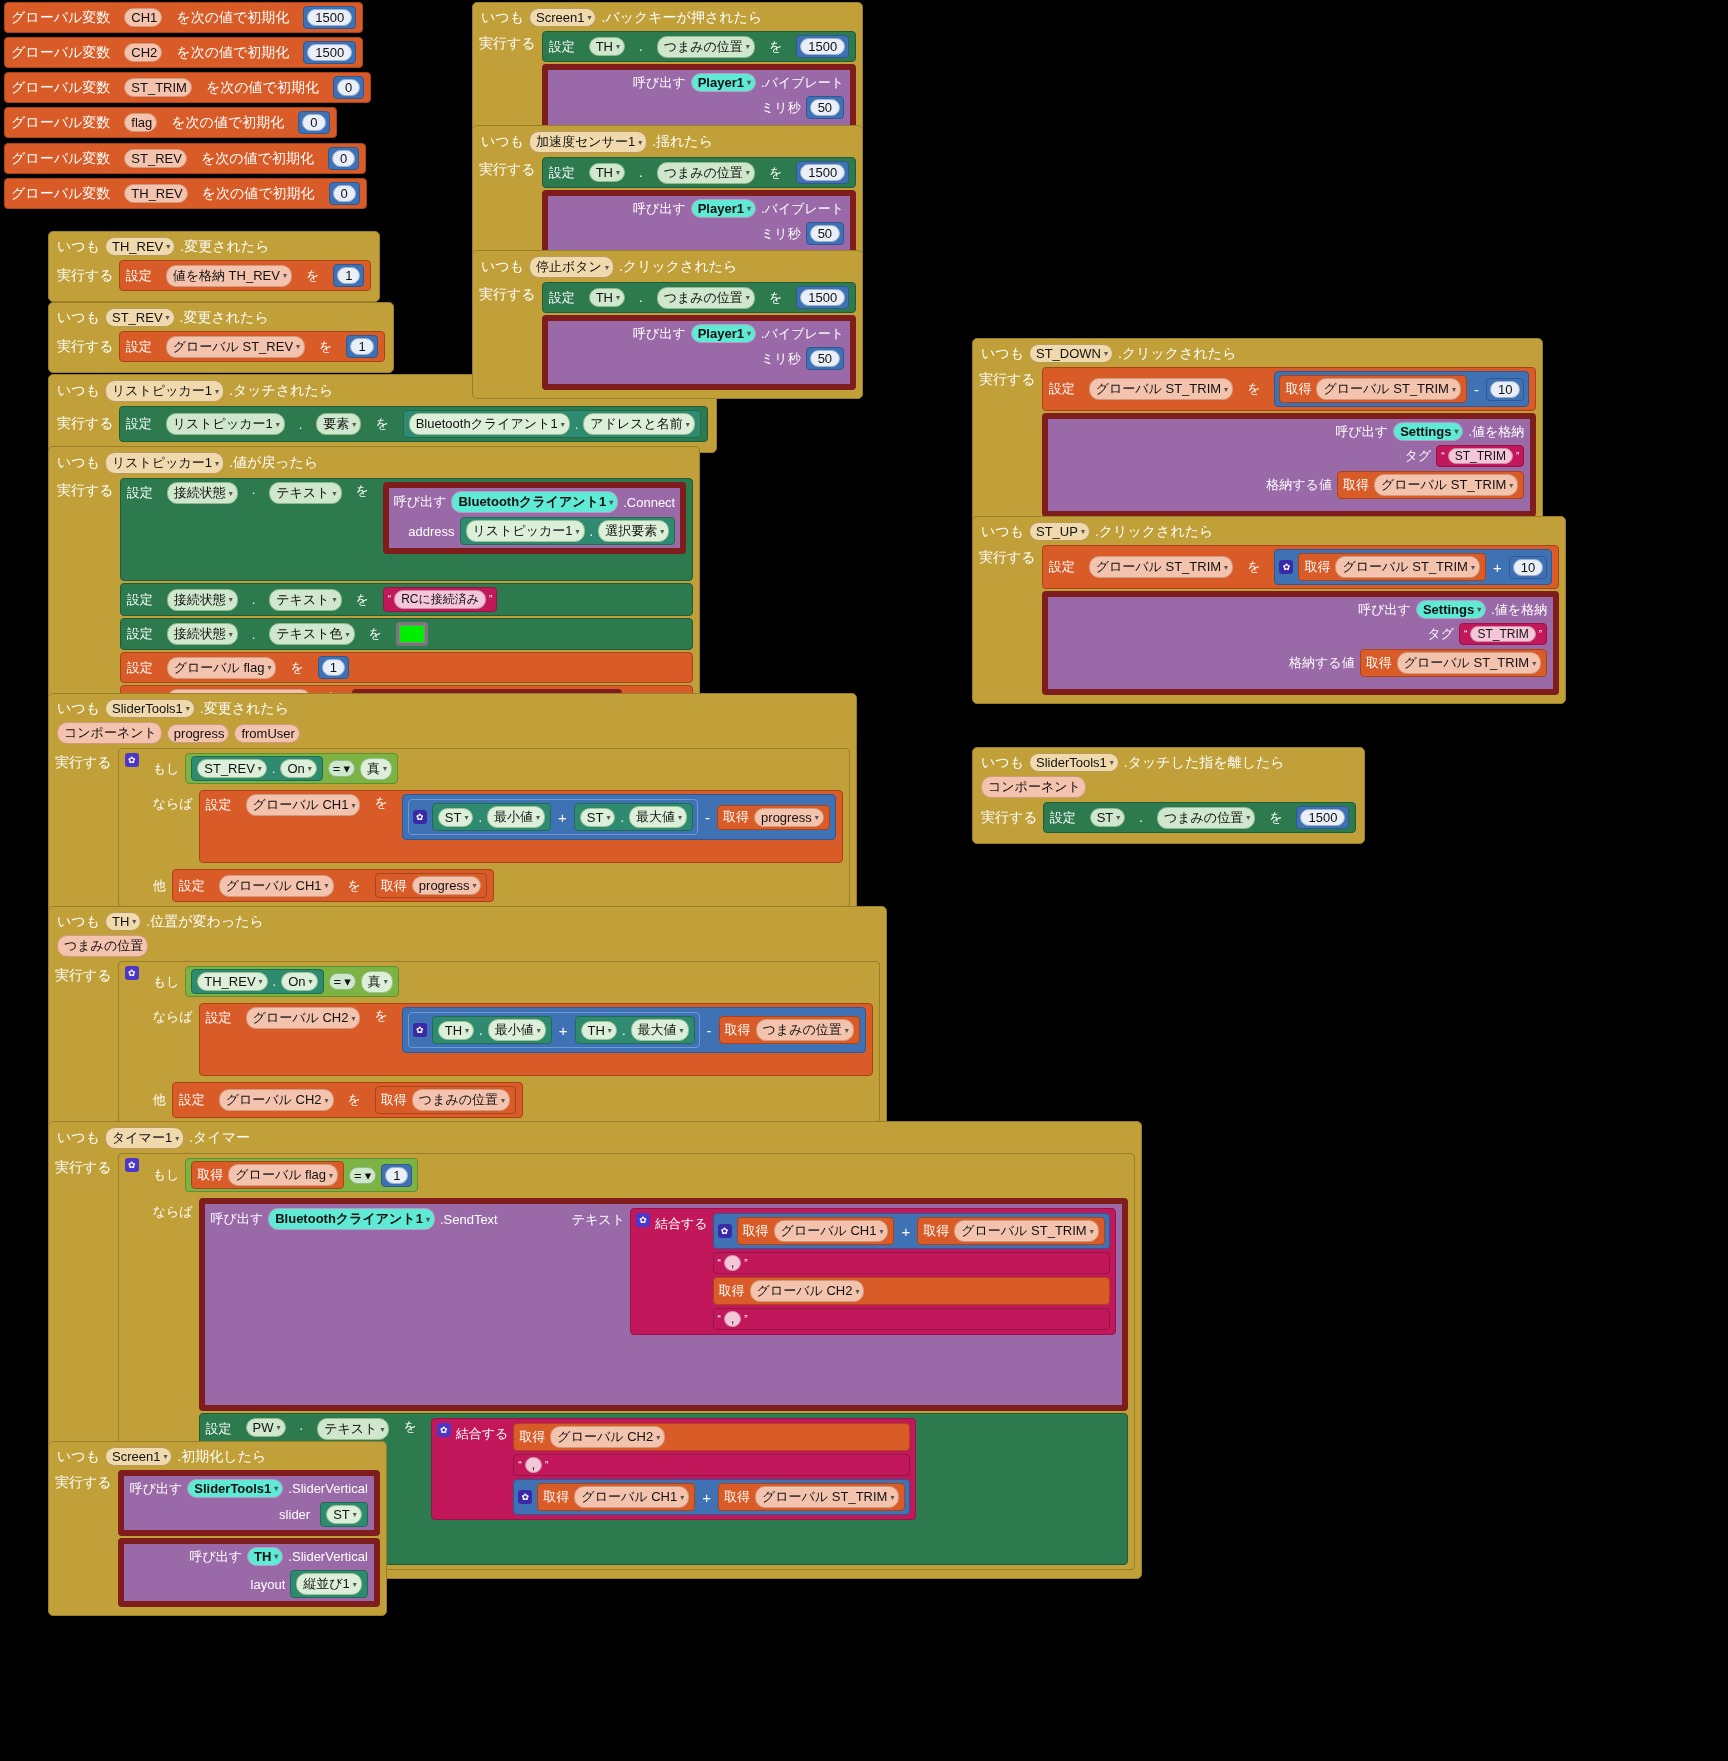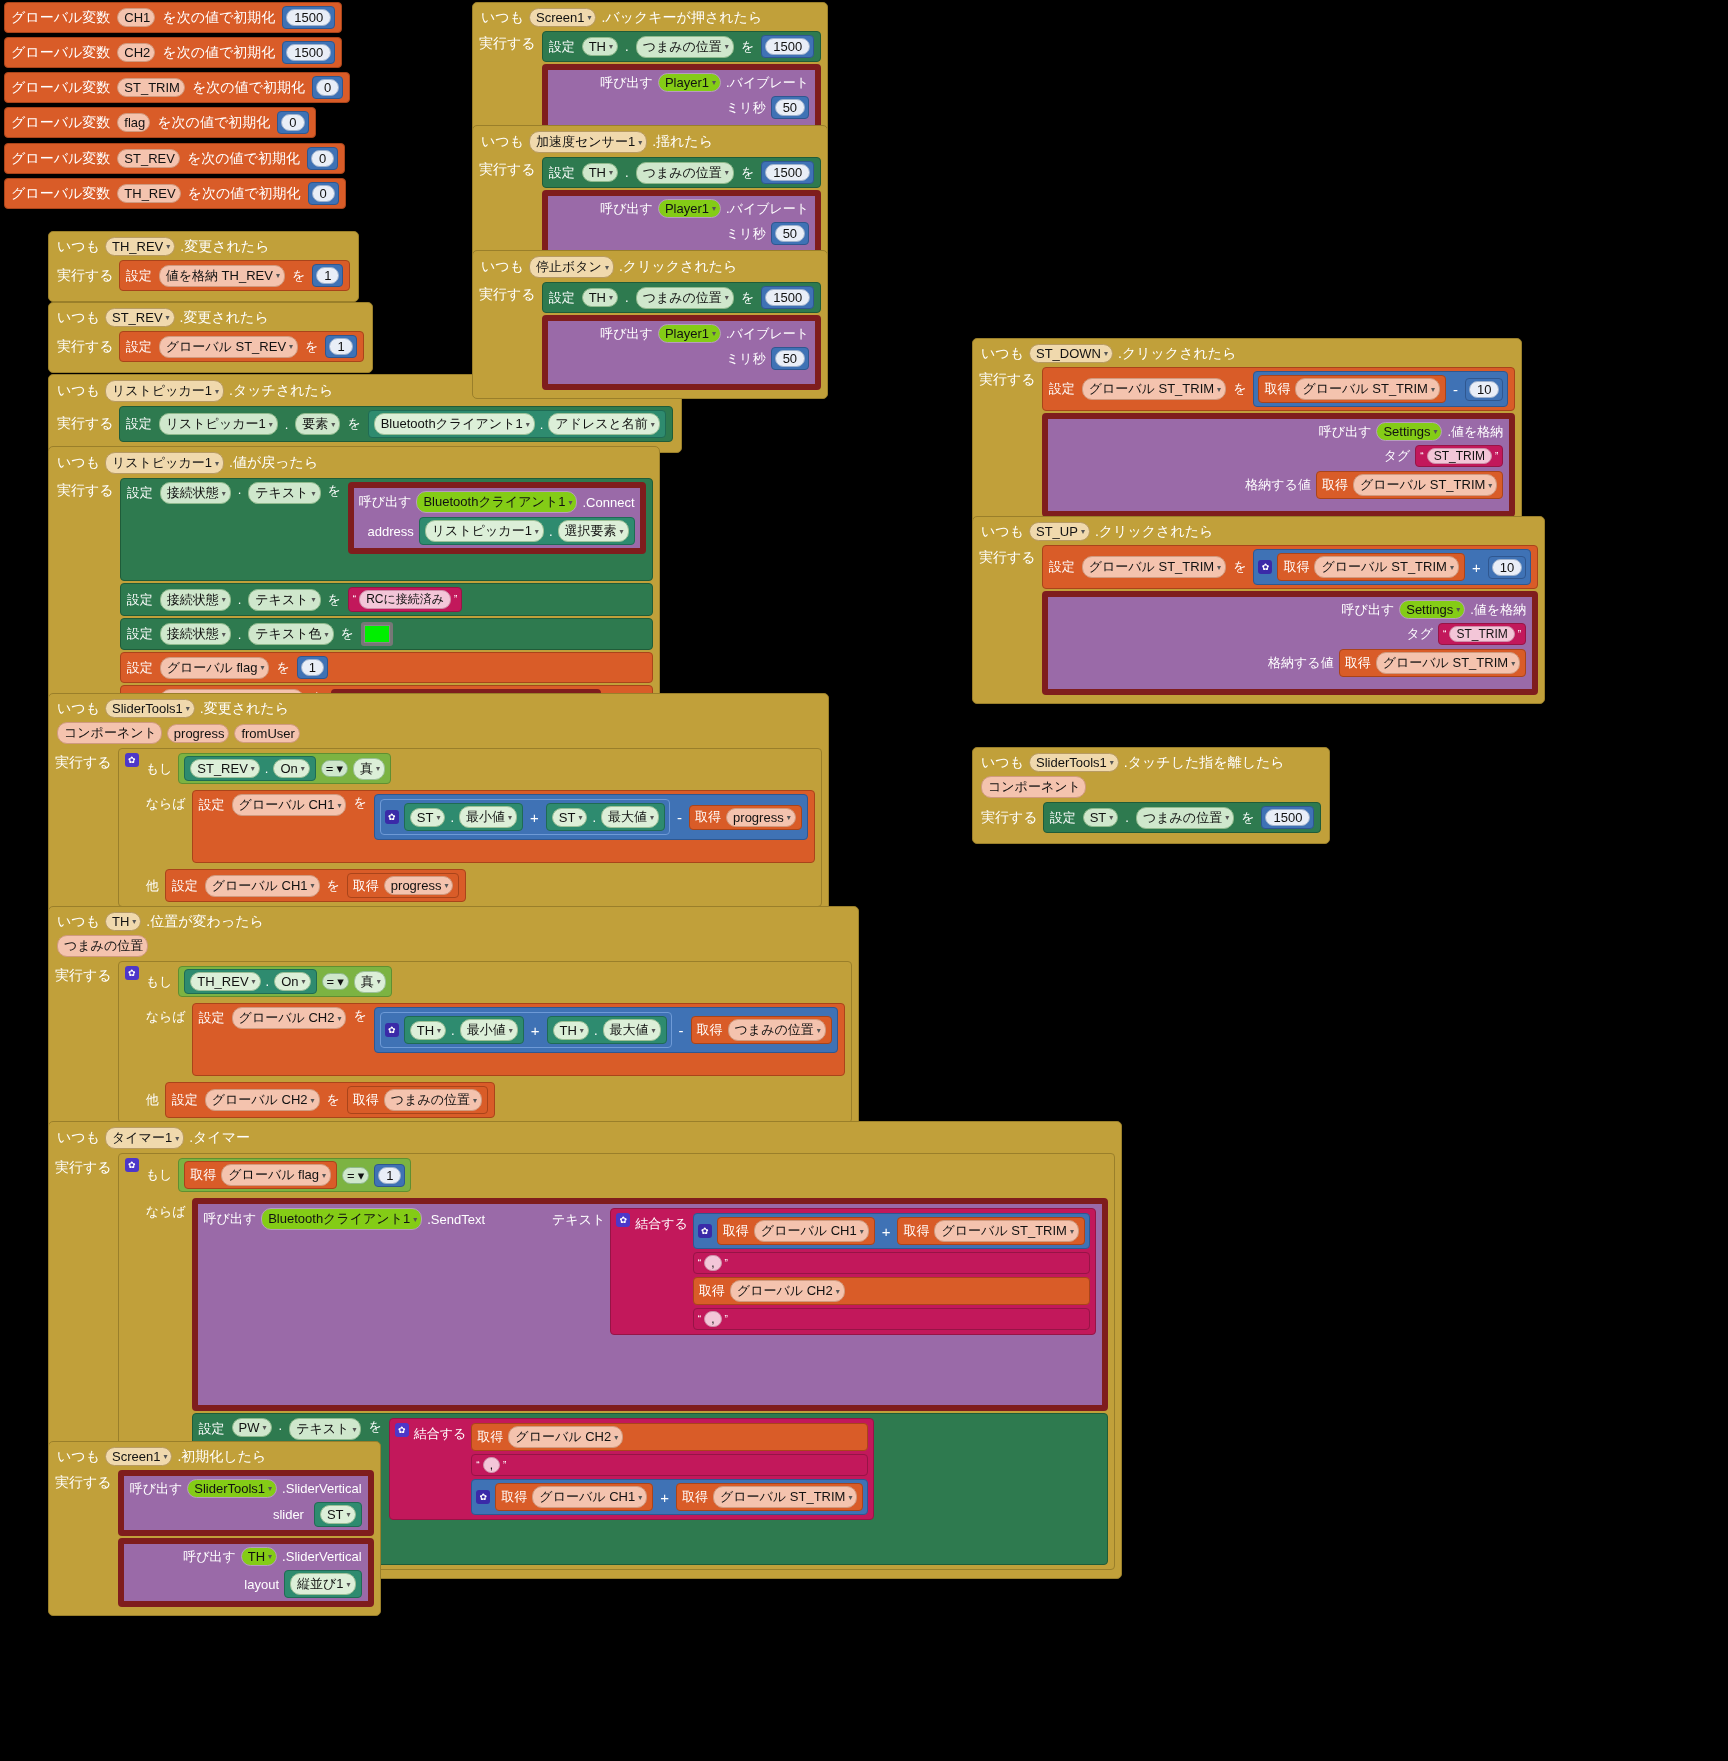--- a/index.html
+++ b/index.html
@@ -35,36 +35,36 @@
     border: 1px solid #b89b62;
     border-radius: 10px;
     color: #111;
     font-size: 13px;
     padding: 1px 4px 1px 6px;
     display: inline-flex; align-items: center; gap: 3px;
     white-space: nowrap;
   }
   .fld .car { font-size: 8px; color: #555; }
   .fld.green { background: #cfe7cc; border-color: #8fb98c; }
-  .fld.plain { background: #84cc16; border-color: #b79cc0; }
+  .fld.plain { background: #5eead4; border-color: #b79cc0; font-weight: bold; }
   .fld.sal   { background: #f4c3ae; border-color: #d09a7f; }
   .fld.lt    { background: #dcefd8; border-color: #9cc097; }
 
   
   .b-set   { background: #d95c28; border: 1px solid #a9441a; }    
   .b-setc  { background: #2e7a4f; border: 1px solid #1f5c39; }    
   .b-call  { background: #9a6aa8; border: 6px solid #7f1d1d; }    
   .b-ctl   { background: #c1a03a; border: 1px solid #9a7f2a; }    
   .b-math  { background: #3f72b5; border: 1px solid #2f5790; }    
   .b-txt   { background: #c2185b; border: 1px solid #961446; }    
   .b-logic { background: #7cb342; border: 1px solid #5f8f31; }    
   .b-get   { background: #d95c28; border: 1px solid #a9441a; }
   .b-comp  { background: #2e8b6f; border: 1px solid #1f6b54; }
 
-  .stmt { border-radius: 4px; padding: 3px 6px; color:#fff; display:inline-flex; align-items:center; gap:7px; white-space:nowrap; }
+  .stmt { border-radius: 4px; padding: 3px 6px; color:#fff; display:inline-flex; align-items:center; gap:14px; white-space:nowrap; }
   .val  { border-radius: 4px; padding: 2px 5px; color:#fff; display:inline-flex; align-items:center; gap:5px; white-space:nowrap; }
 
   .num {
     background: #e9eef7; border: 1px solid #9fb2cd; border-radius: 10px;
     color: #111; font-size: 13px; padding: 0px 7px; min-width: 16px; text-align: center;
   }
   .numwrap { background:#3f72b5; border:1px solid #2f5790; border-radius:4px; padding:2px 3px; display:inline-flex; }
 
   .strwrap { background:#c2185b; border:1px solid #961446; border-radius:4px; padding:2px 4px;
              display:inline-flex; align-items:center; gap:3px; color:#fff; font-size:12px; }

